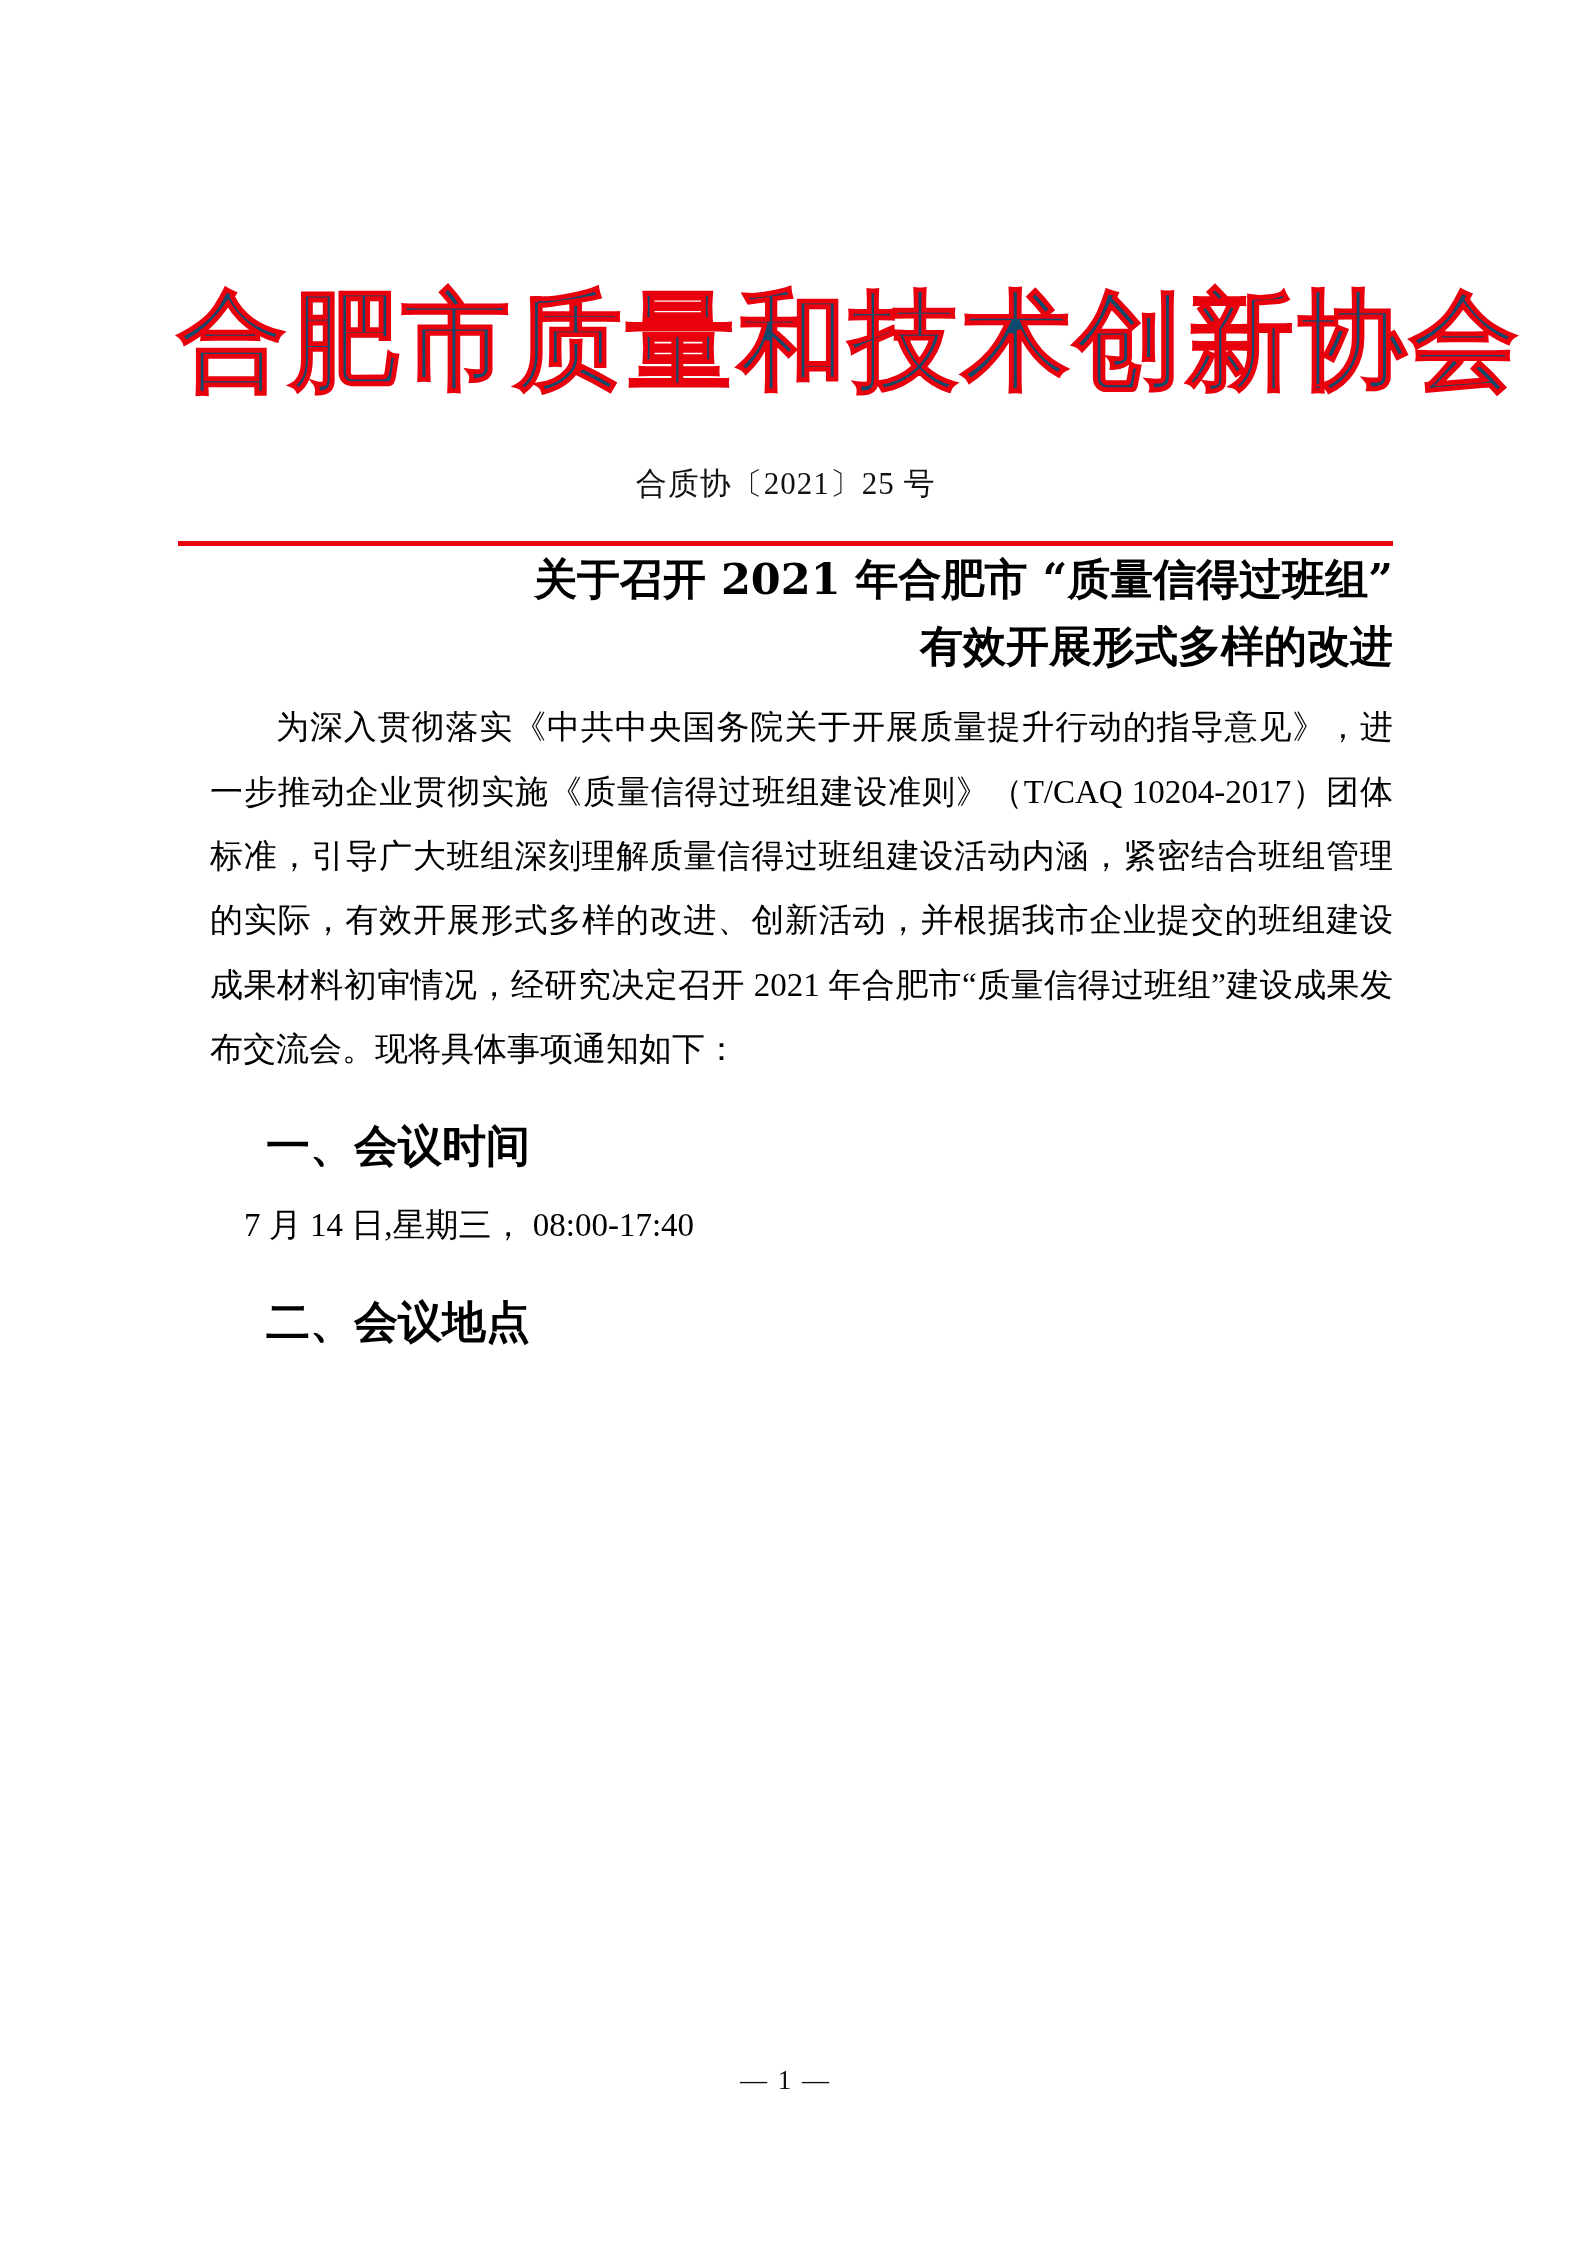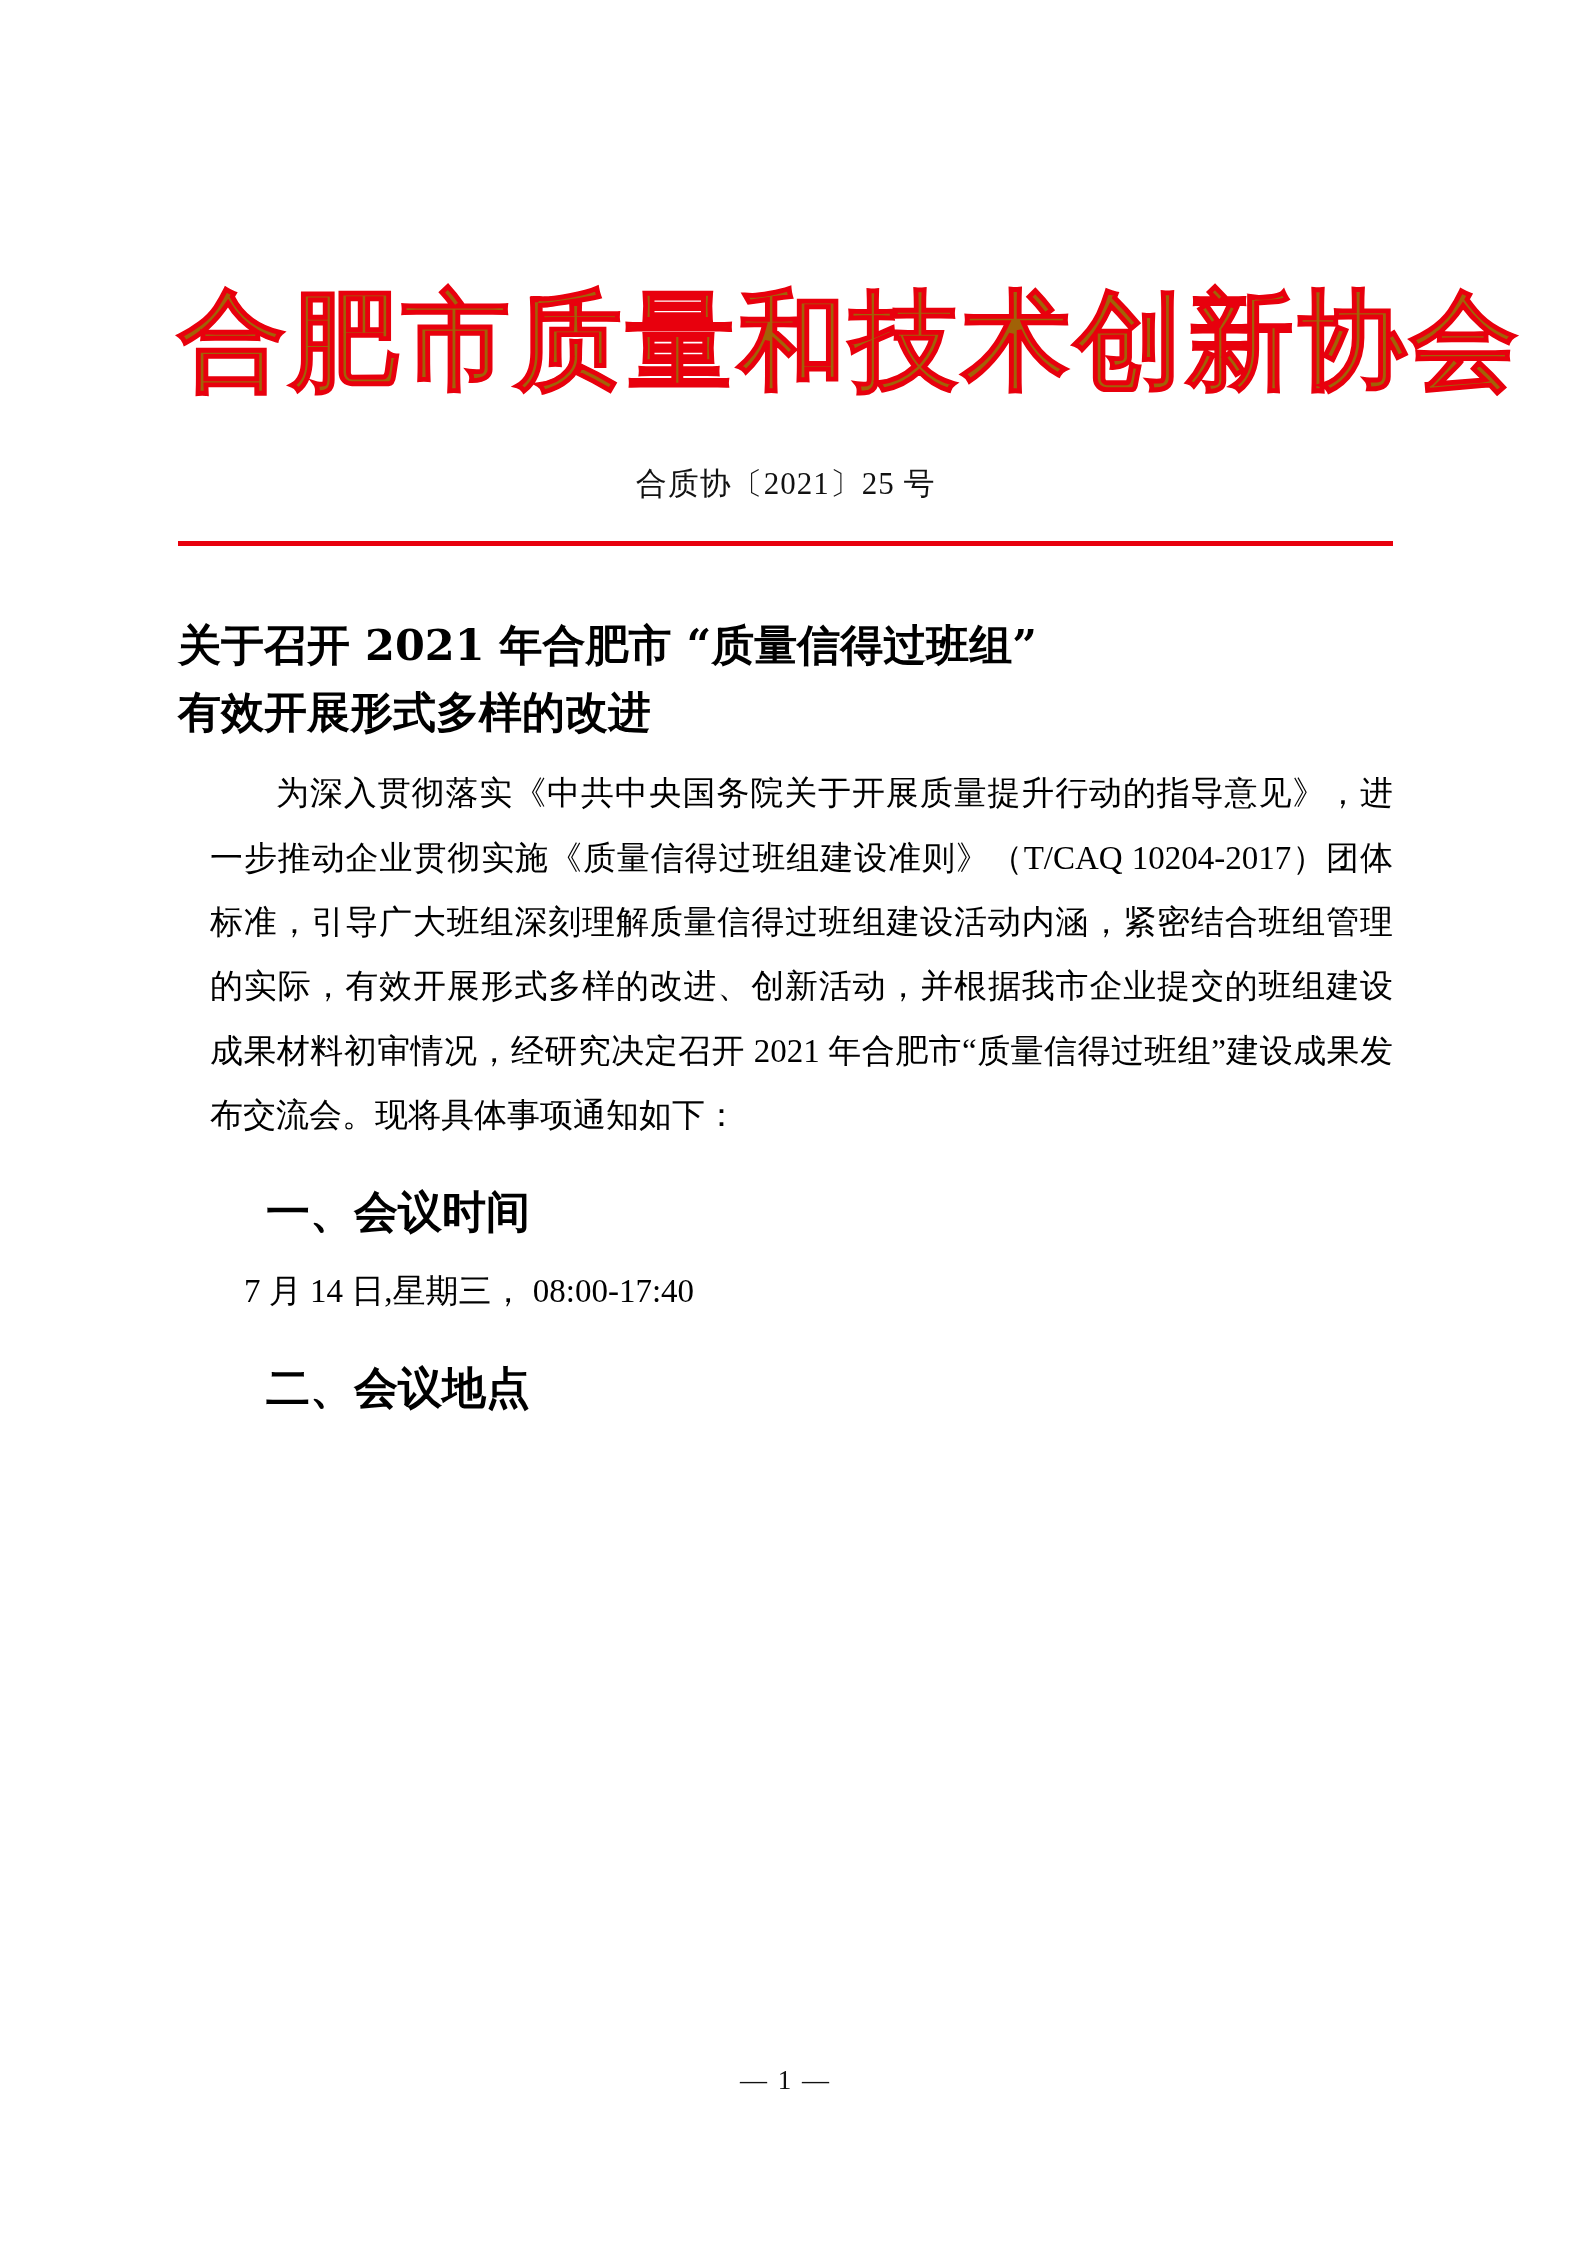--- a/index.html
+++ b/index.html
@@ -28,21 +28,21 @@
     position: absolute;
     left: 178px;
     top: 0;
     width: 1215px;
   }
 
   
   .masthead {
     margin-top: 280px;
     text-align: center;
-    color: #a16207;
+    color: #0c4a6e;
     font-family: "DejaVu Serif", "Liberation Serif", serif;
     font-weight: bold;
     font-size: 108px;
     letter-spacing: 4px;
     line-height: 1.12;
     white-space: nowrap;
     -webkit-text-stroke: 1.5px #e8000d;
   }
 
   .doc-number {
@@ -56,22 +56,21 @@
 
   .red-rule {
     margin-top: 36px;
     height: 5px;
     background: #e8000d;
     width: 100%;
   }
 
   
   .title {
-    margin-top: 66px;
-    text-align: left;
+    text-align: right;
     font-size: 43px;
     font-weight: bold;
     font-family: "DejaVu Serif", "Liberation Serif", serif;
     line-height: 1.55;
     letter-spacing: 0px;
   }
   .title .line {
     display: block;
   }
 

